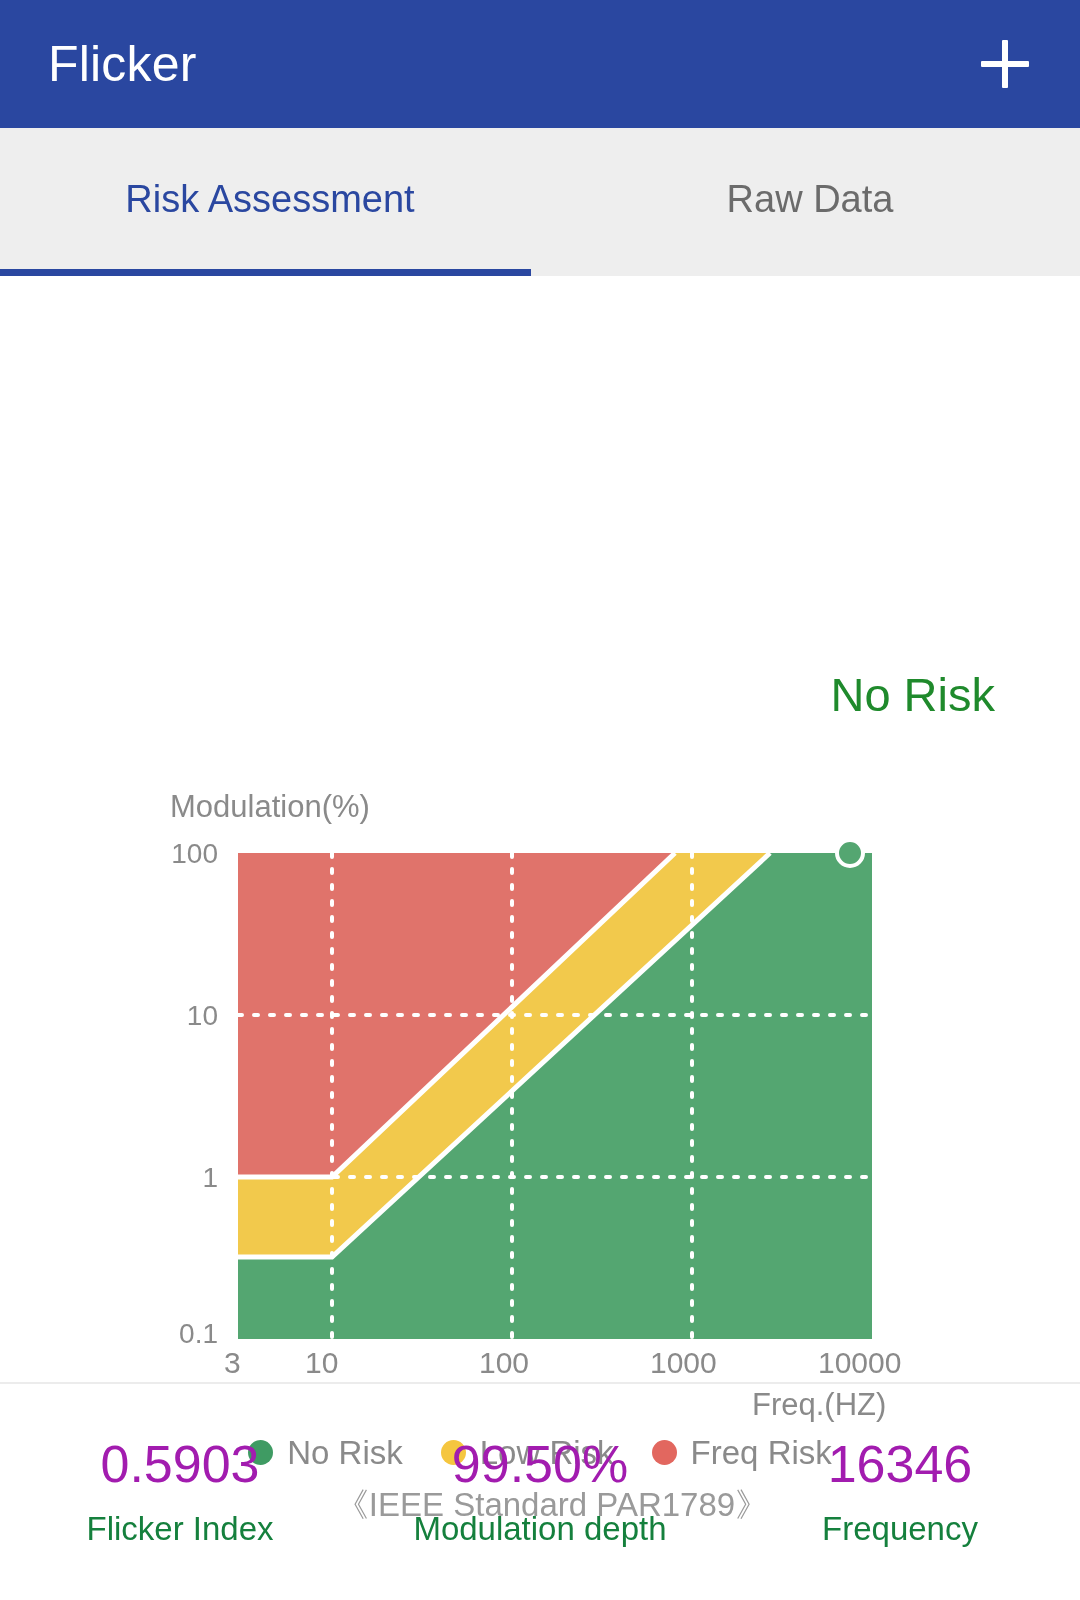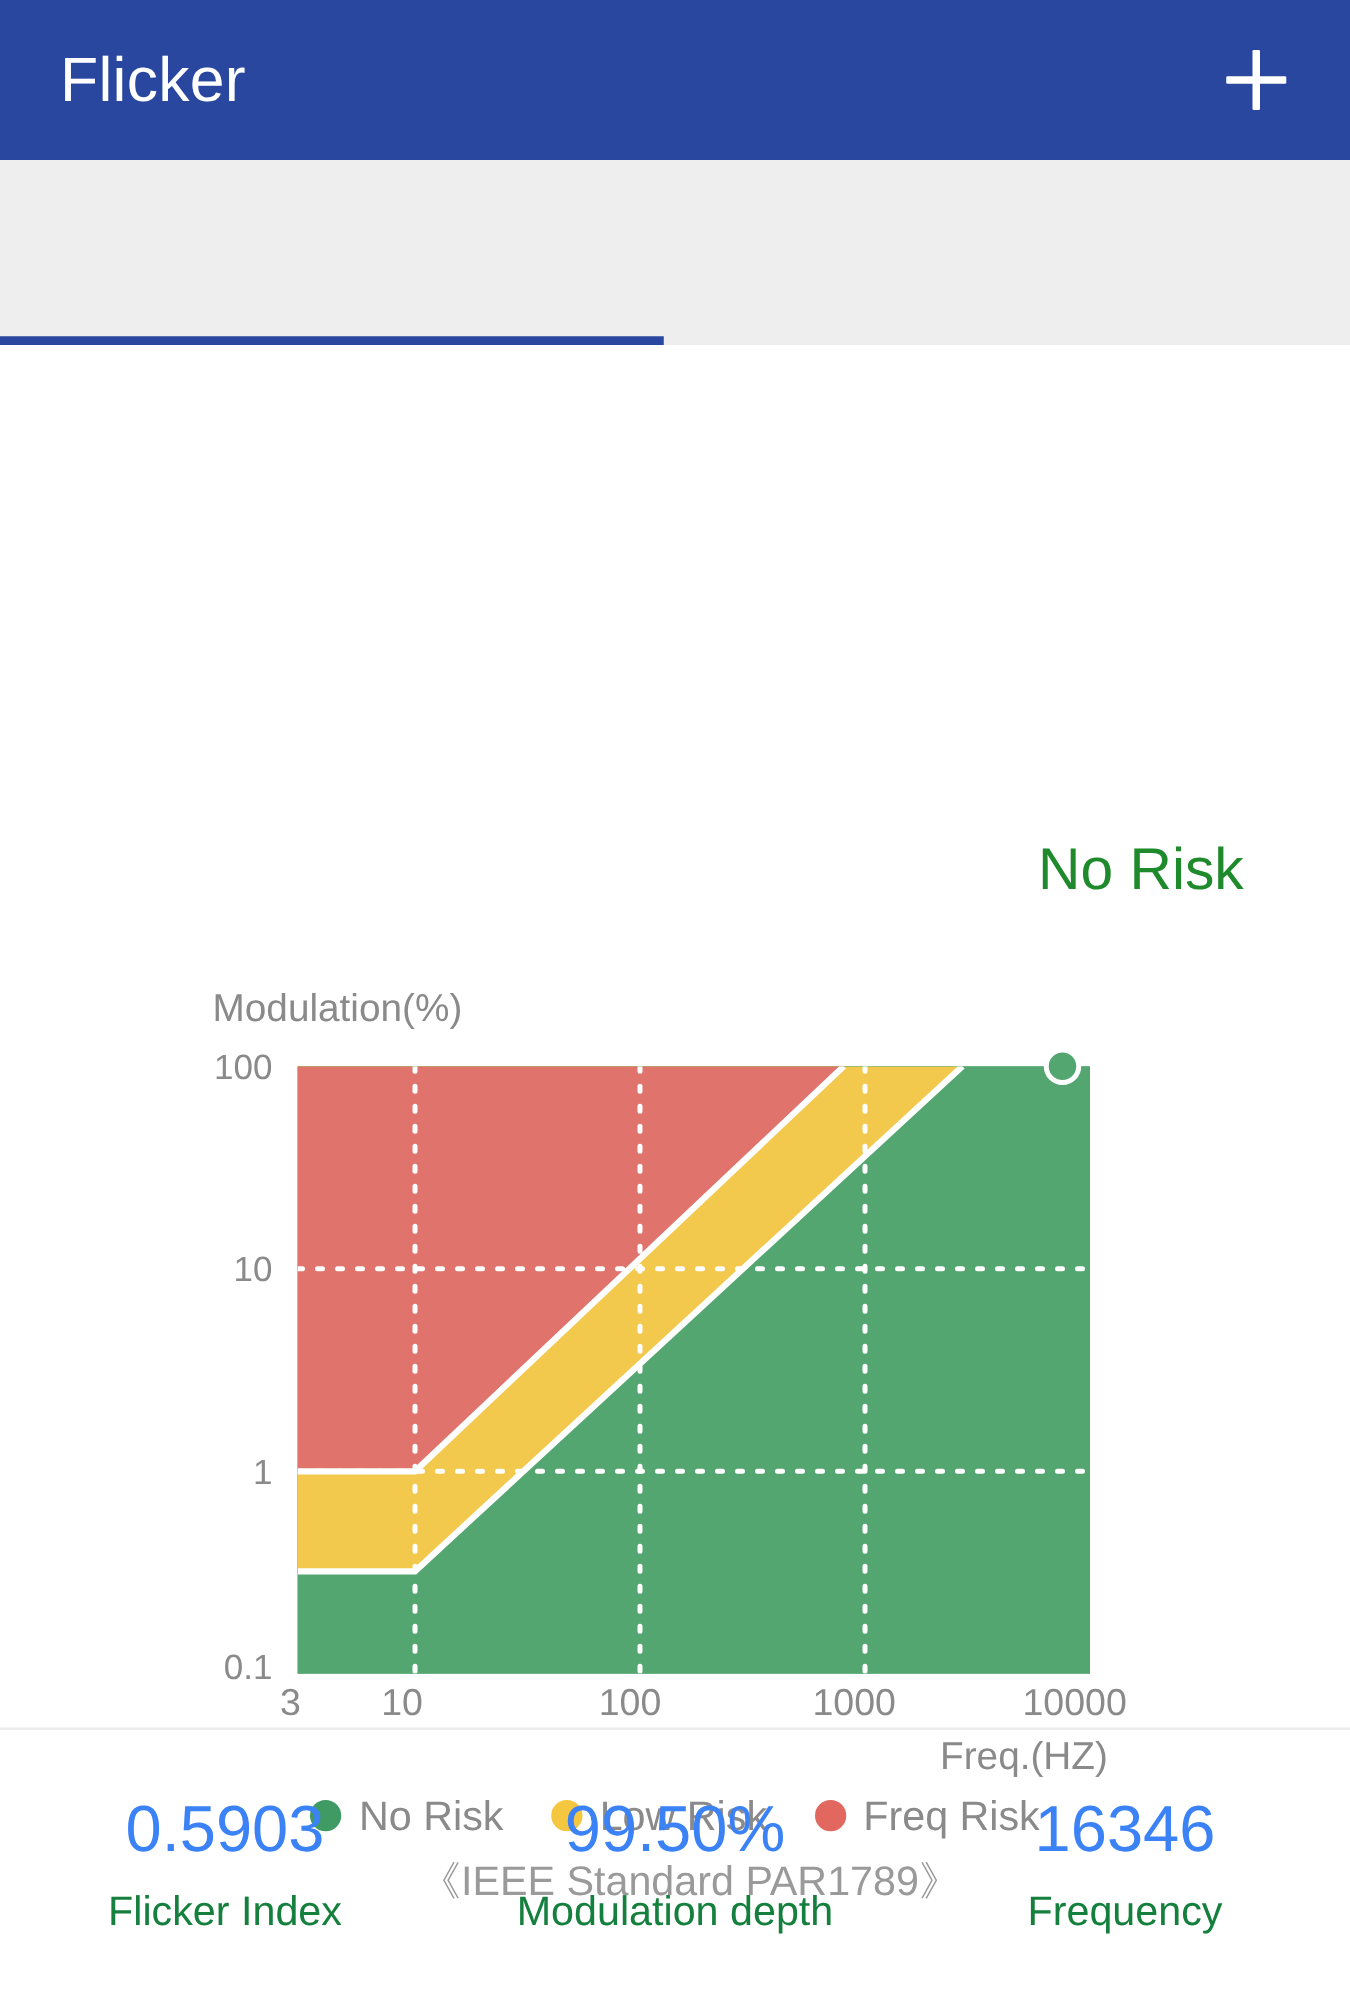--- a/index.html
+++ b/index.html
@@ -218,39 +218,45 @@
     height: 218px;
     display: flex;
     align-items: center;
   }
   .stat {
     flex: 1;
     text-align: center;
   }
   .stat-value {
     font-size: 52px;
-    color: #3b82f6;
+    color: #a21caf;
     line-height: 1.12;
   }
   .stat-label {
     font-size: 33px;
     color: #15803d;
     line-height: 1.1;
     margin-top: 18px;
   }
 </style>
 </head>
 <body>
 
 <div class="appbar">
   <div class="appbar-title">Flicker</div>
   <div class="appbar-add"></div>
 </div>
 
 <div class="tabbar">
+  <div class="tab active">
+    <span>Risk Assessment</span>
+  </div>
+  <div class="tab inactive">
+    <span>Raw Data</span>
+  </div>
   <div class="tab-indicator"></div>
 </div>
 
 <div class="card">
 
   <div class="risk-status">No Risk</div>
 
   <div class="chart-wrap">
 
     <div class="ylabel-title">Modulation(%)</div>

